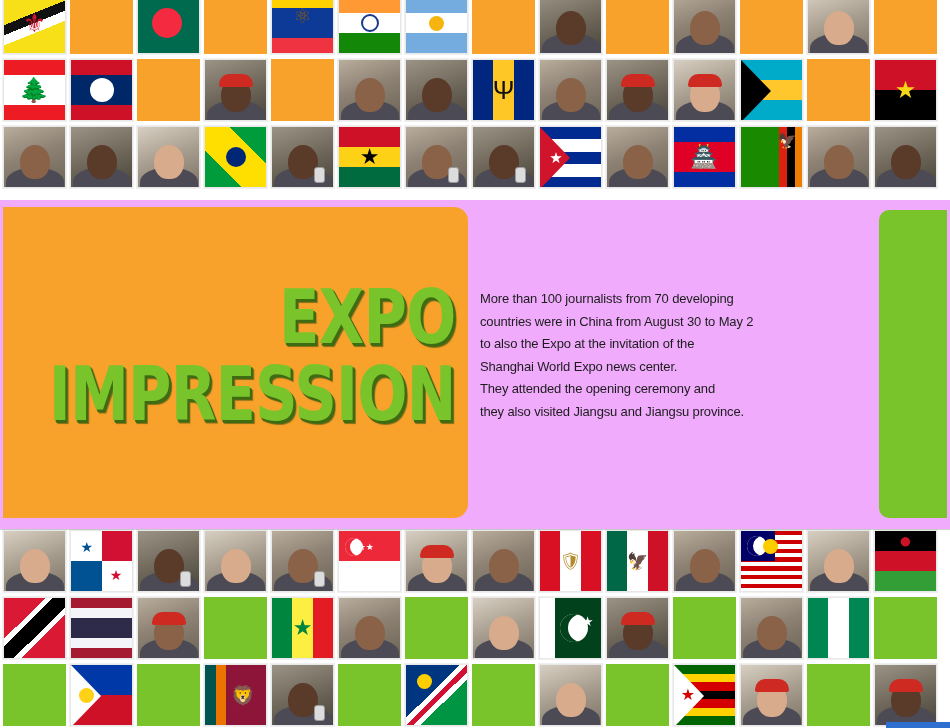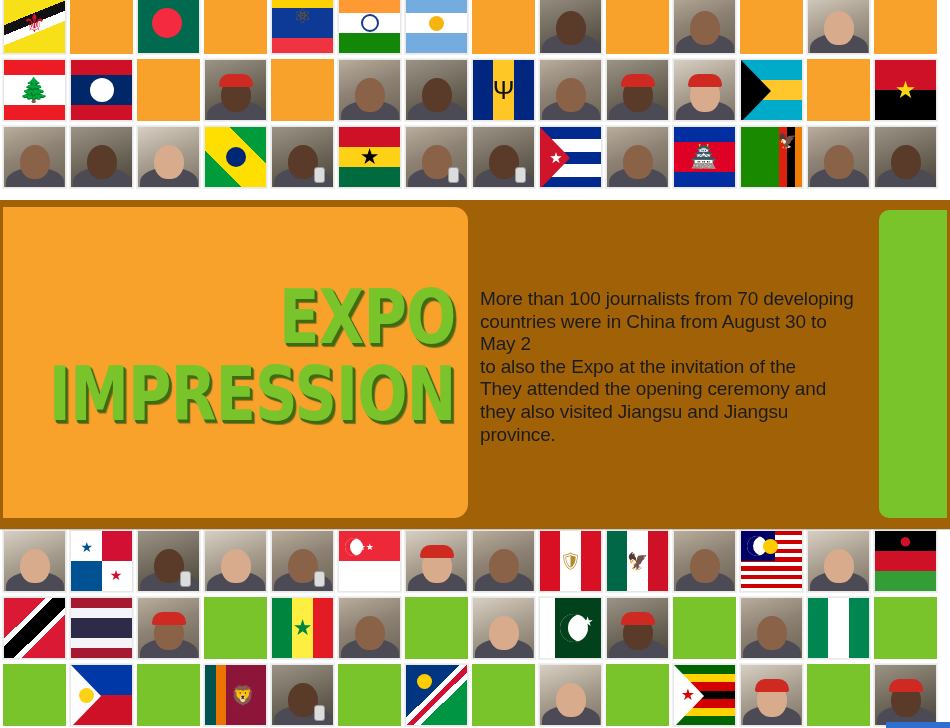--- a/index.html
+++ b/index.html
@@ -143,21 +143,21 @@
     width: 18px; height: 18px; margin: -9px 0 0 -9px;
     border-radius: 50%;
     border: 2px solid #1a3a8f;
   }
 
   
   #banner {
     position: absolute;
     left: 0; top: 200px;
     width: 950px; height: 330px;
-    background: #a16207;
+    background: #f0abfc;
   }
 
   #title-panel {
     position: absolute;
     left: 3px; top: 7px;
     width: 465px; height: 311px;
     background: #f9a22b;
     border-radius: 0 14px 14px 0;
   }
 
@@ -181,21 +181,21 @@
     transform-origin: right center;
   }
   #title-expo       { font-size: 74px; line-height: 76px; }
   #title-impression { font-size: 74px; line-height: 78px; }
 
   #body-text {
     position: absolute;
     left: 480px; top: 88px;
     width: 378px;
     color: #1c1c1c;
-    font-size: 19px;
+    font-size: 13px;
     line-height: 22.6px;
     letter-spacing: -.15px;
   }
   #body-text p { margin: 0; }
 
   #green-bar {
     position: absolute;
     left: 879px; top: 10px;
     width: 68px; height: 308px;
     background: #7ac42b;
@@ -402,20 +402,21 @@
       <div id="title-stack">
         <span class="title-line" id="title-expo">EXPO</span>
         <span class="title-line" id="title-impression">IMPRESSION</span>
       </div>
     </div>
 
     <div id="body-text">
       <p>More than 100 journalists from 70 developing</p>
       <p>countries were in China from August 30 to May 2</p>
       <p>to also the Expo at the invitation of the</p>
+      <p>Shanghai World Expo news center.</p>
       <p>They attended the opening ceremony and</p>
       <p>they also visited Jiangsu and Jiangsu province.</p>
     </div>
 
     <div id="green-bar"></div>
   </div>
 
   <div class="edge-line" id="edge-bottom"></div>
 
   <div id="mosaic-bottom" class="mosaic">

